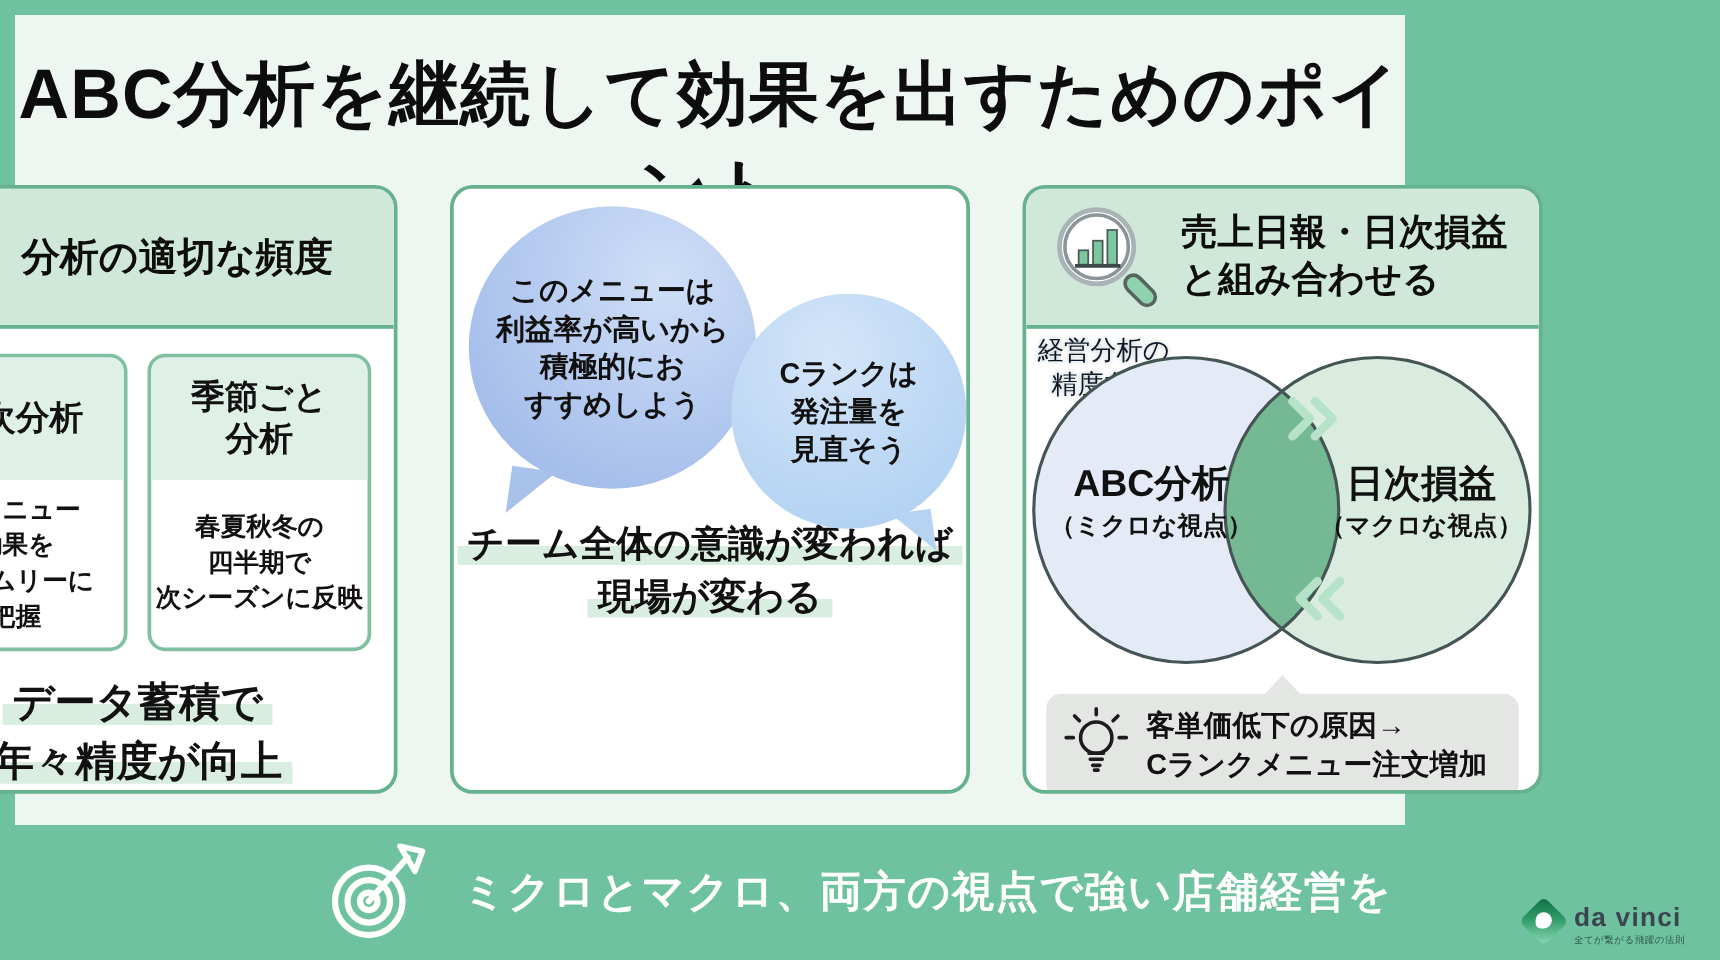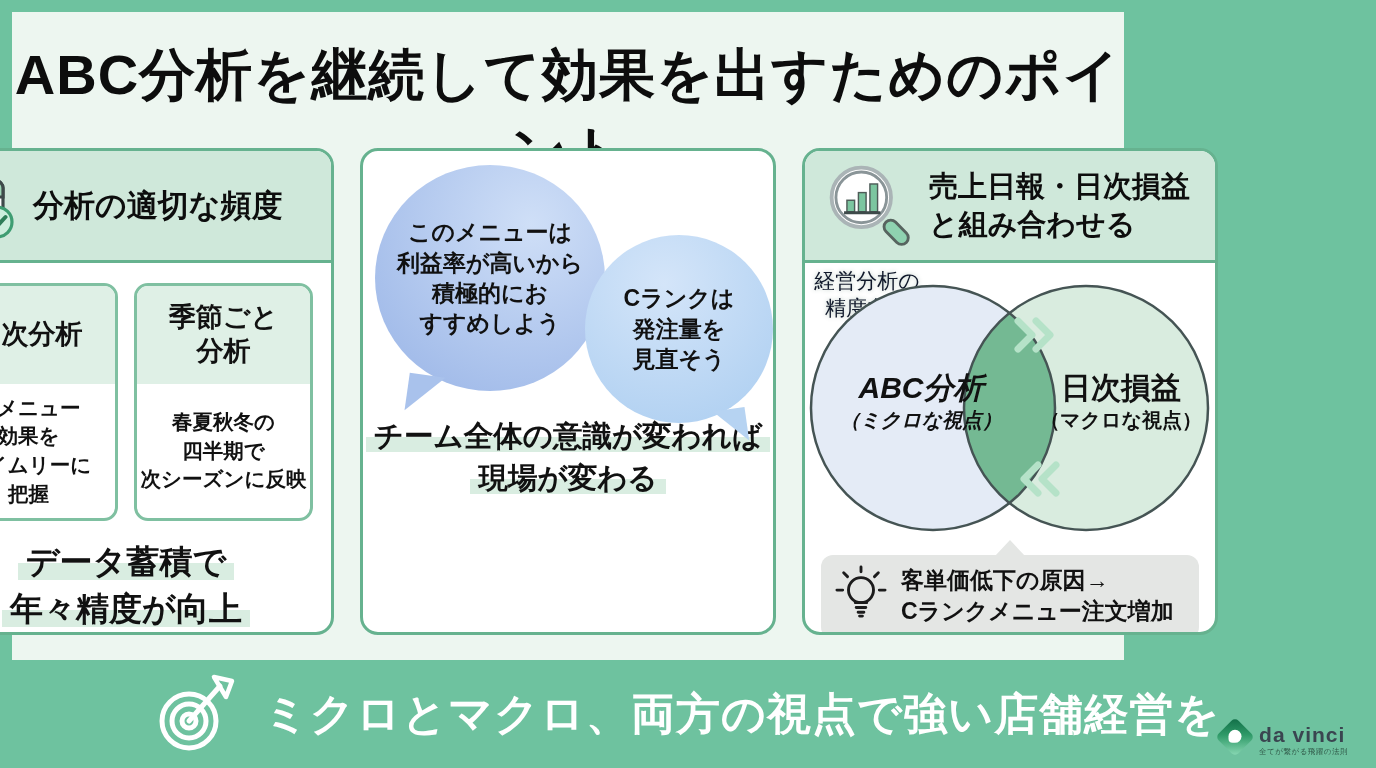--- a/index.html
+++ b/index.html
@@ -15,21 +15,21 @@
   .content{
     position:absolute;left:12px;top:12px;width:1112px;height:648px;
     background:#edf6f0;
   }
   .title{
     margin:0;padding-top:26px;height:104px;
     text-align:center;font-size:56px;font-weight:900;letter-spacing:1px;color:#0d0d0d;
   }
 
   
-  .cards{display:flex;justify-content:center;gap:26px;padding:6px 25px 0;}
+  .cards{display:flex;justify-content:center;gap:42px;padding:6px 25px 0;}
   .card{
     width:416px;height:487px;flex:none;box-sizing:border-box;
     background:#fff;border:3px solid #66b28f;border-radius:18px;overflow:hidden;
   }
   .card-header{
     height:112px;box-sizing:border-box;background:#cfe8da;border-bottom:3px solid #66b28f;
     display:flex;align-items:center;gap:16px;padding:0 16px 0 18px;
   }
   .card-header .hicon{flex:none;display:flex;align-items:center;justify-content:center;}
   .card-title{margin:0;font-size:29px;font-weight:800;line-height:1.28;color:#0d0d0d;}
@@ -84,21 +84,21 @@
     transform:rotate(-8deg);
   }
   .card2 .takeaway{font-size:29.5px;margin-top:10px;}
 
   
   .venn-wrap{position:relative;width:410px;height:282px;margin:4px auto 0;}
   .venn-wrap svg{position:absolute;left:0;top:0;}
   .venn-label{position:absolute;text-align:center;}
   .venn-label .big{font-size:30px;font-weight:900;line-height:1.1;}
   .venn-label .small{font-size:20px;font-weight:700;margin-top:3px;}
-  .venn-left{left:20px;top:104px;width:192px;font-style:italic;}
+  .venn-left{left:4px;top:104px;width:192px;}
   .venn-right{left:226px;top:104px;width:180px;}
   .venn-center{
     left:145px;top:110px;width:124px;color:#0f172a;
     font-size:21px;font-weight:400;line-height:1.3;text-align:center;white-space:pre-line;
     text-shadow:0 0 4px rgba(40,90,65,.35);
   }
   .chevron{position:absolute;left:207px;transform:translateX(-50%);}
   .chevron-top{top:50px;}
   .chevron-bottom{top:194px;}
   .note{
@@ -110,21 +110,21 @@
     width:0;height:0;border-left:15px solid transparent;border-right:15px solid transparent;
     border-bottom:16px solid #e4e6e4;
   }
   .note-text{font-size:23px;font-weight:800;line-height:1.35;}
 
   
   .footer{
     position:absolute;left:0;bottom:0;width:100%;height:108px;
     display:flex;align-items:center;justify-content:center;gap:28px;
   }
-  .footer-text{color:#fff;font-size:44px;font-weight:900;letter-spacing:1px;font-family:Liberation Serif, serif;}
+  .footer-text{color:#fff;font-size:34px;font-weight:900;letter-spacing:1px;font-family:Liberation Serif, serif;}
   .logo{position:absolute;right:28px;bottom:12px;display:flex;align-items:flex-start;gap:10px;}
   .diamond{
     width:28px;height:28px;transform:rotate(45deg);border-radius:5px;flex:none;
     background:linear-gradient(135deg,#0f6b45 0%,#2f9a68 45%,#8fdcb9 100%);
     position:relative;margin-left:6px;
   }
   .diamond::after{
     content:"";position:absolute;left:7px;top:7px;width:13px;height:13px;
     background:#fff;border-radius:50% 50% 50% 4px;transform:rotate(-45deg);
   }

